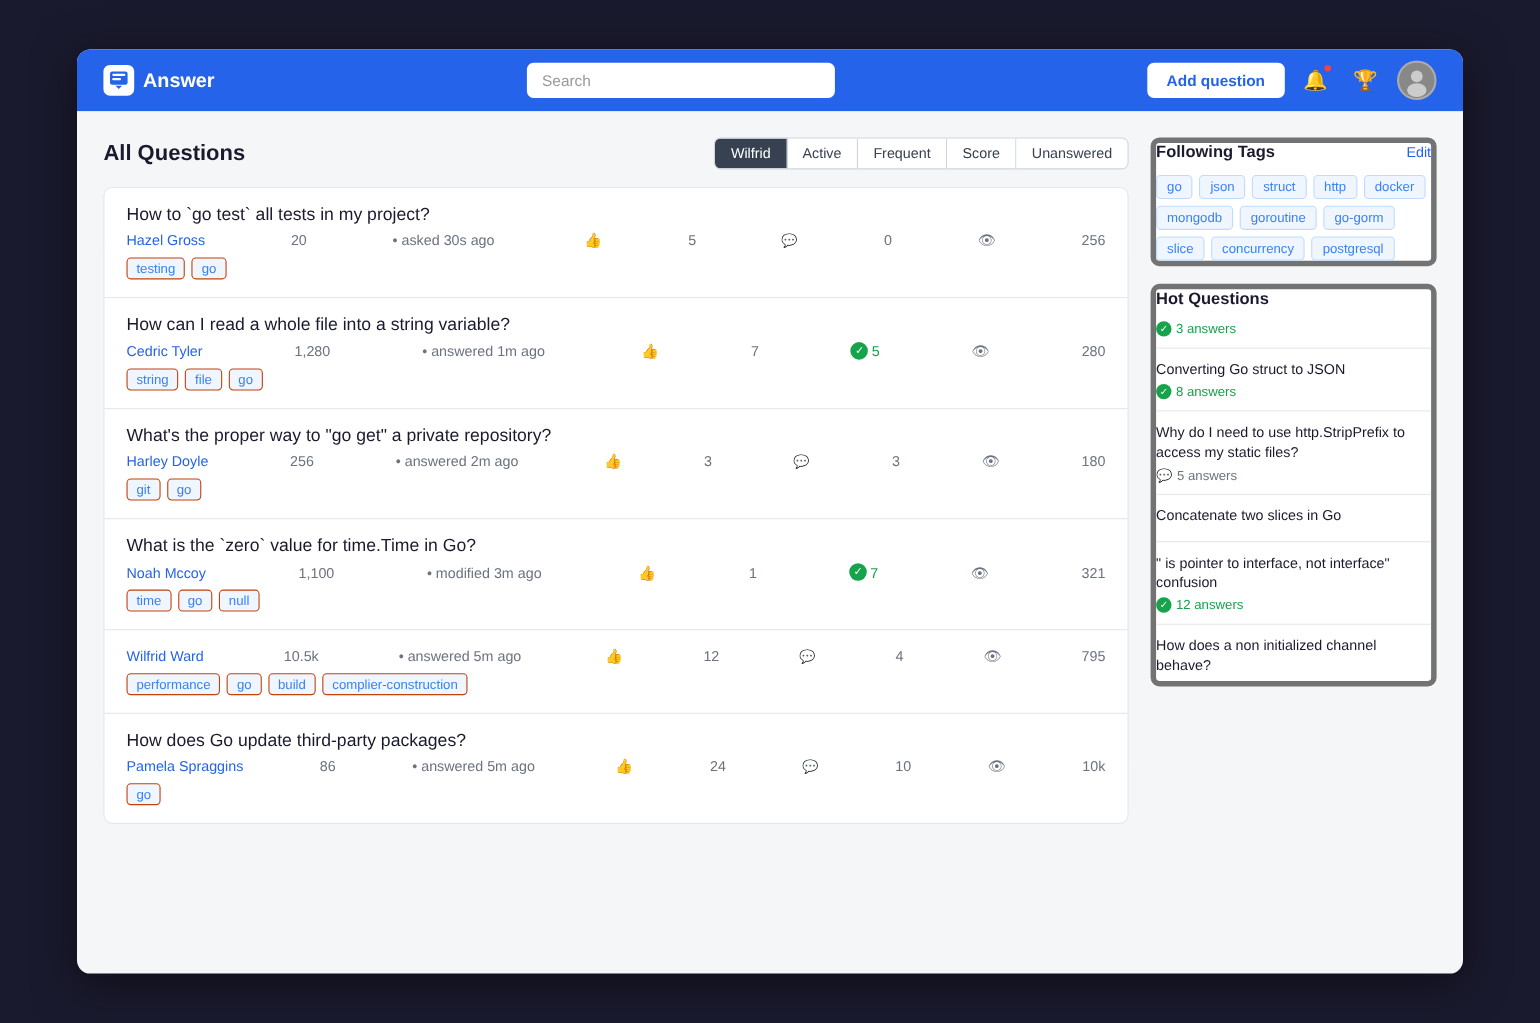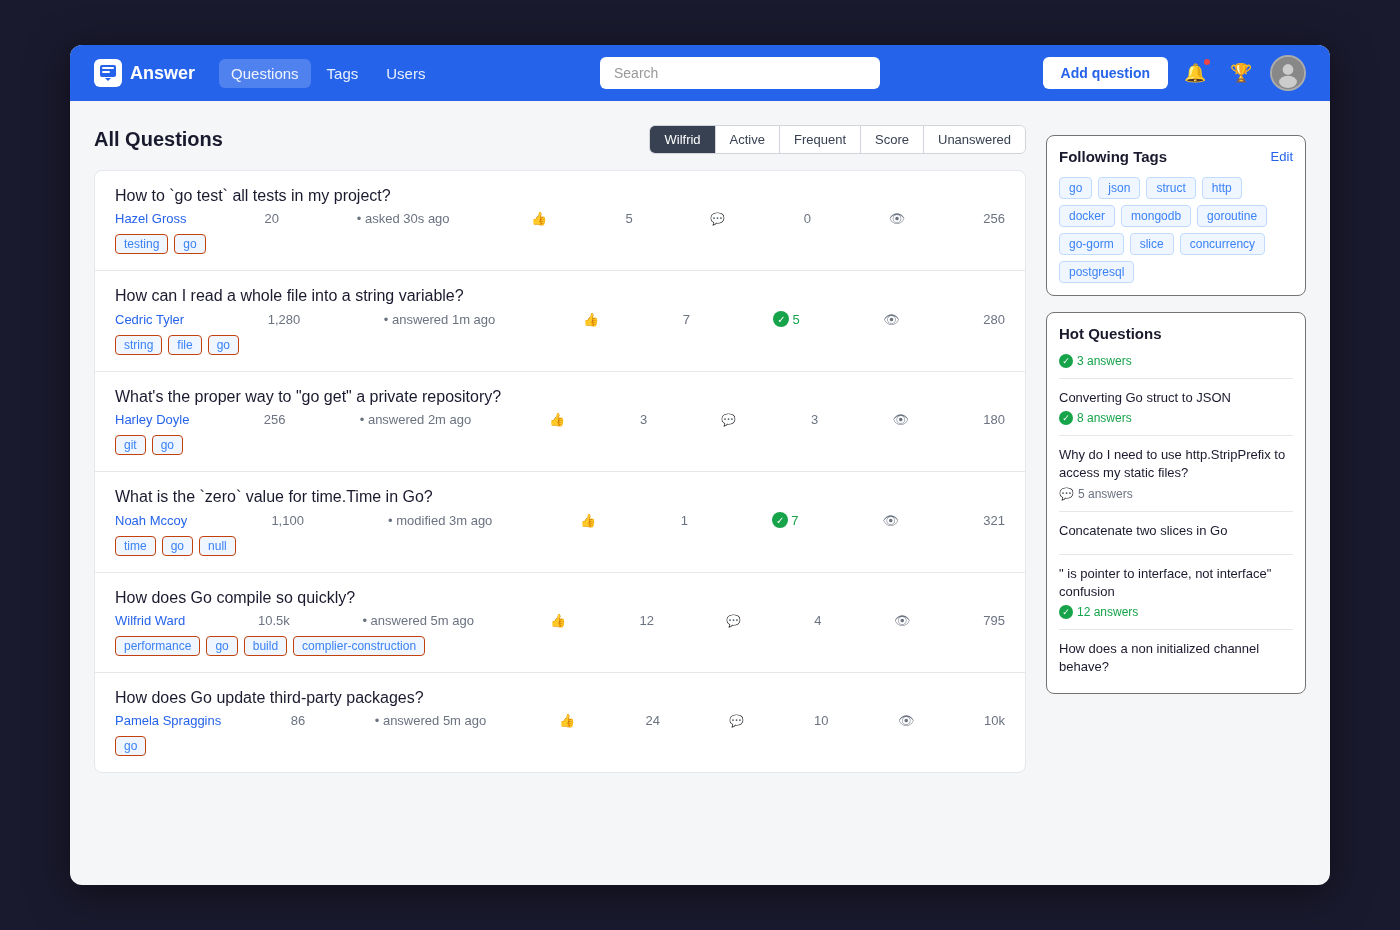--- a/index.html
+++ b/index.html
@@ -191,25 +191,24 @@
       color: #3b82f6;
       border-radius: 4px;
       font-size: 12px;
       cursor: pointer;
       border: 1px solid #c2410c;
     }
     
     .sidebar { width: 260px; }
     .sidebar-card {
       background: white;
-      border: 1px solid #737373;
+      border: 5px solid #737373;
       border-radius: 8px;
-      padding: 12px;
+      padding: 0;
       margin-bottom: 16px;
-      margin-top: 10px;
     }
     .sidebar-card-header {
       display: flex;
       justify-content: space-between;
       align-items: center;
       margin-bottom: 12px;
     }
     .sidebar-card-title { font-size: 15px; font-weight: 600; color: #1a1a2e; }
     .edit-link { color: #2563eb; font-size: 13px; cursor: pointer; }
     .following-tags { display: flex; flex-wrap: wrap; gap: 6px; }
@@ -259,25 +258,20 @@
       <div class="logo-icon">
         <svg viewBox="0 0 18 18" fill="#2563eb" xmlns="http://www.w3.org/2000/svg">
           <rect x="1" y="1" width="16" height="12" rx="2" fill="#2563eb"></rect>
           <rect x="3" y="3" width="12" height="2" rx="1" fill="white"></rect>
           <rect x="3" y="7" width="8" height="2" rx="1" fill="white"></rect>
           <polygon points="6,14 9,17 12,14" fill="#2563eb"></polygon>
         </svg>
       </div>
       <span>Answer</span>
     </div>
-    <nav class="nav">
-      <span class="nav-item active">Questions</span>
-      <span class="nav-item">Tags</span>
-      <span class="nav-item">Users</span>
-    </nav>
     <div class="search-wrap">
       <input class="search-input" type="text" placeholder="Search" style="">
     </div>
     <div class="header-right">
       <button class="add-question-btn">Add question</button>
       <div class="icon-btn">
         <span>🔔</span>
         <span class="badge"></span>
       </div>
       <div class="icon-btn">
@@ -385,21 +379,20 @@
       <span>👁</span>
       <span>321</span>
     </div>
     <div class="tags">
       <span class="tag">time</span>
               <span class="tag">go</span>
               <span class="tag">null</span>
     </div>
   </div>
           <div class="question-item">
-    <div class="question-title">How does Go compile so quickly?</div>
     <div class="question-meta">
       <span class="meta-author">Wilfrid Ward</span>
       <span>10.5k</span>
       <span>• answered 5m ago</span>
       <span style="margin-left:4px">👍</span>
       <span>12</span>
 
       <span class="meta-icon">💬</span>
               <span>4</span>
       <span>👁</span>

